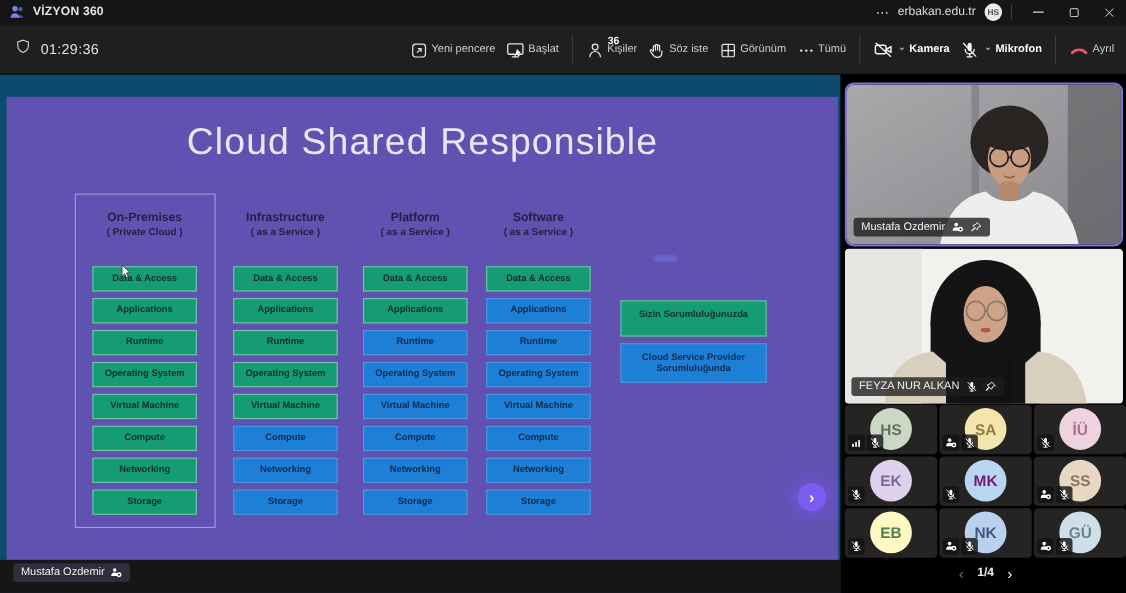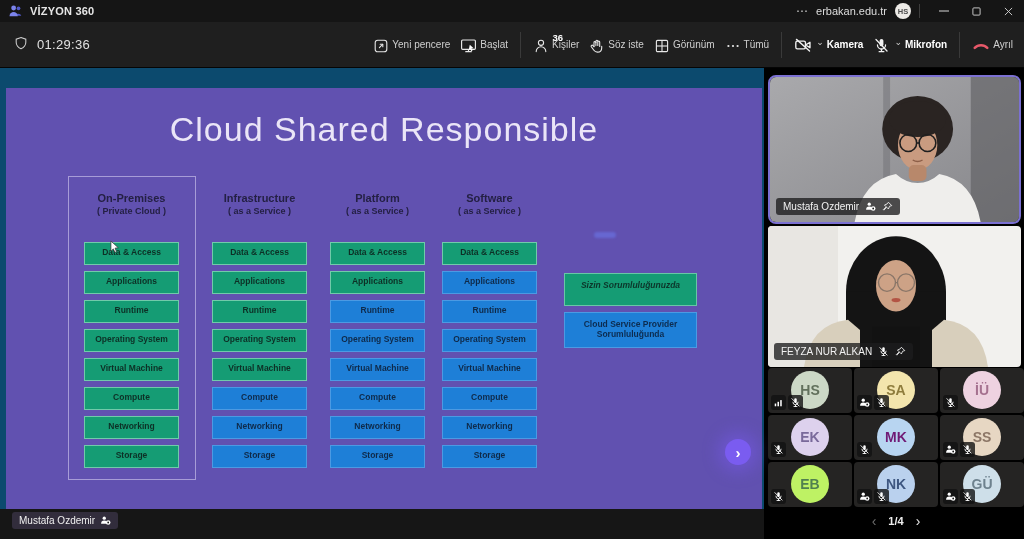--- a/index.html
+++ b/index.html
@@ -51,21 +51,21 @@
   .col-title { font-size:11px; font-weight:700; }
   .col-sub { font-size:9px; font-weight:700; margin-top:2px; }
   .col-boxes { position:absolute; top:50px; left:0; width:95px; }
   .sbox { width:95px; height:23px; margin-bottom:6px; font-size:8.5px; font-weight:700;
           text-align:center; padding-top:4px; }
   .sbox.green { background:#159c74; border:1px solid rgba(190,240,215,.55); color:#0d3026; }
   .sbox.blue  { background:#1e7fd7; border:1px solid rgba(160,205,250,.35); color:#0f2a4a; }
   .legend { position:absolute; left:558px; top:185px; width:133px; }
   .lbox { width:133px; font-size:8.5px; font-weight:700; text-align:center; padding-top:6px; }
   .lbox.green { height:33px; background:#159c74; border:1px solid rgba(190,240,215,.5);
-                color:#0c352a; margin-bottom:6px;font-style:italic; }
+                color:#0c352a; margin-bottom:6px; }
   .lbox.blue  { height:36px; background:#1e7fd7; border:1px solid rgba(160,205,250,.35); color:#0d2c50; }
   .faint-dash { position:absolute; left:588px; top:144px; width:22px; height:6px; border-radius:3px;
                 background:rgba(110,130,250,.45); filter:blur(1px); }
   .next-btn { position:absolute; left:719px; top:351px; width:26px; height:26px; border-radius:50%;
               background:#7a5cf0; box-shadow:0 0 16px 7px rgba(122,92,240,.45);
               display:flex; align-items:center; justify-content:center;
               color:#fff; font-size:15px; font-weight:700; }
   .cursor { position:absolute; left:104px; top:152px; }
   .bottomstrip { position:absolute; left:0; top:441px; width:764px; height:30px; background:#161616; }
   .presenter-pill { position:absolute; left:12px; top:444px; height:17px; padding:0 7px;
@@ -590,21 +590,21 @@
                   <path d="M4.2 7.5a3.8 3.8 0 0 0 7.6 0"></path>
                   <line x1="8" y1="11.6" x2="8" y2="13.6"></line>
                   <line x1="5.8" y1="13.8" x2="10.2" y2="13.8"></line>
                   <line x1="2.8" y1="2.4" x2="13.2" y2="13.2"></line>
                 </g>
               </svg>
             </span>
           </div>
         </div>
         <div class="ptile" style="left: 0px; top: 394px;">
-          <div class="pavatar" style="background: #bef264; color: rgb(80, 128, 79);">EB</div>
+          <div class="pavatar" style="background: #fef9c3; color: rgb(80, 128, 79);">EB</div>
           <div class="pbadges">
             <span class="pbadge">
               <svg viewBox="0 0 16 16" width="11" height="11">
                 <g fill="none" stroke="#fff" stroke-width="1.3" stroke-linecap="round">
                   <rect x="6.2" y="1.8" width="3.6" height="7" rx="1.8" fill="#fff" stroke="none"></rect>
                   <path d="M4.2 7.5a3.8 3.8 0 0 0 7.6 0"></path>
                   <line x1="8" y1="11.6" x2="8" y2="13.6"></line>
                   <line x1="5.8" y1="13.8" x2="10.2" y2="13.8"></line>
                   <line x1="2.8" y1="2.4" x2="13.2" y2="13.2"></line>
                 </g>

